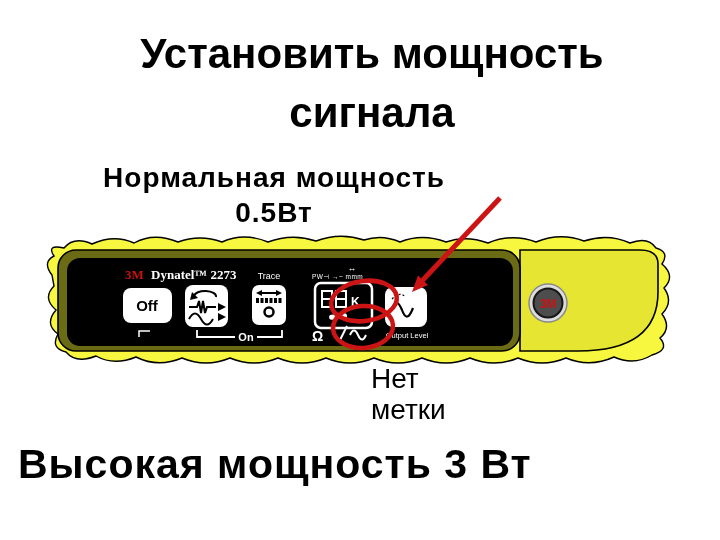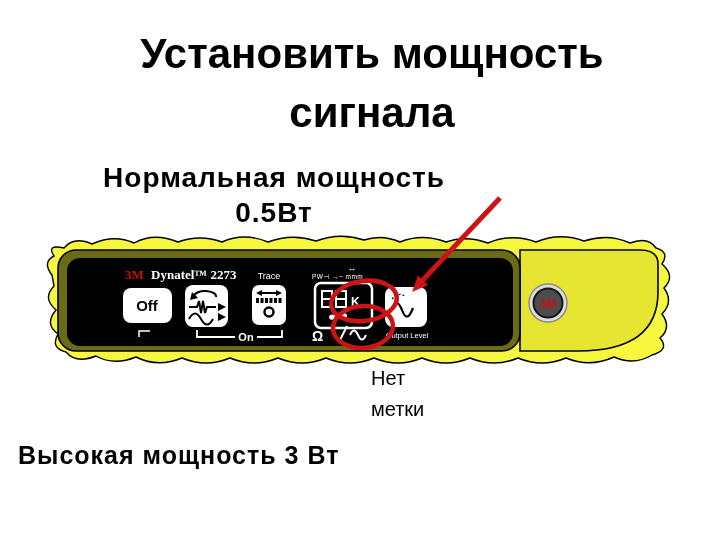--- a/index.html
+++ b/index.html
@@ -12,25 +12,25 @@
     text-align:center;font-weight:bold;font-size:42px;line-height:59px;
     color:#000;letter-spacing:0px;
   }
   .normal-power{
     position:absolute;left:64px;top:160px;width:420px;
     font-weight:bold;font-size:28px;line-height:35px;color:#000;
     letter-spacing:1px;white-space:pre-line;text-align:center;
   }
   .no-mark{
     position:absolute;left:371px;top:363px;width:160px;
-    font-size:20px;line-height:31px;color:#000;white-space:pre-line;
+    font-size:28px;line-height:31px;color:#000;white-space:pre-line;
   }
   .high-power{
     position:absolute;left:18px;top:441px;width:560px;
-    font-weight:bold;font-size:25px;color:#000;letter-spacing:1px;
+    font-weight:bold;font-size:41px;color:#000;letter-spacing:1px;
   }
   .figure{position:absolute;left:30px;top:180px;width:660px;height:190px;}
   svg text{user-select:none;}
 </style>
 </head>
 <body>
 
 <div class="title">
   <div>Установить мощность</div>
   <div>сигнала</div>

